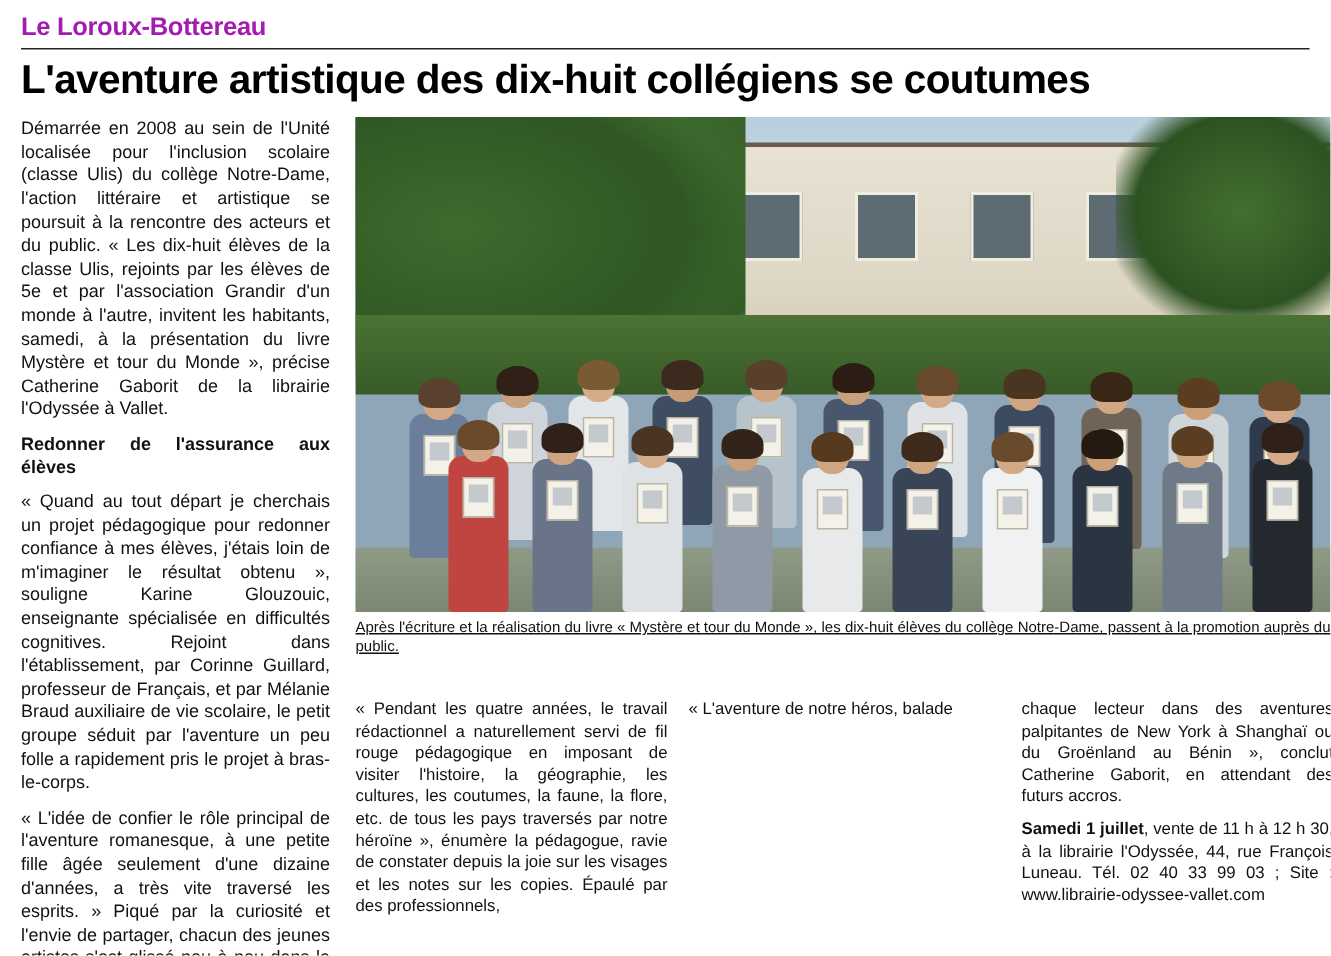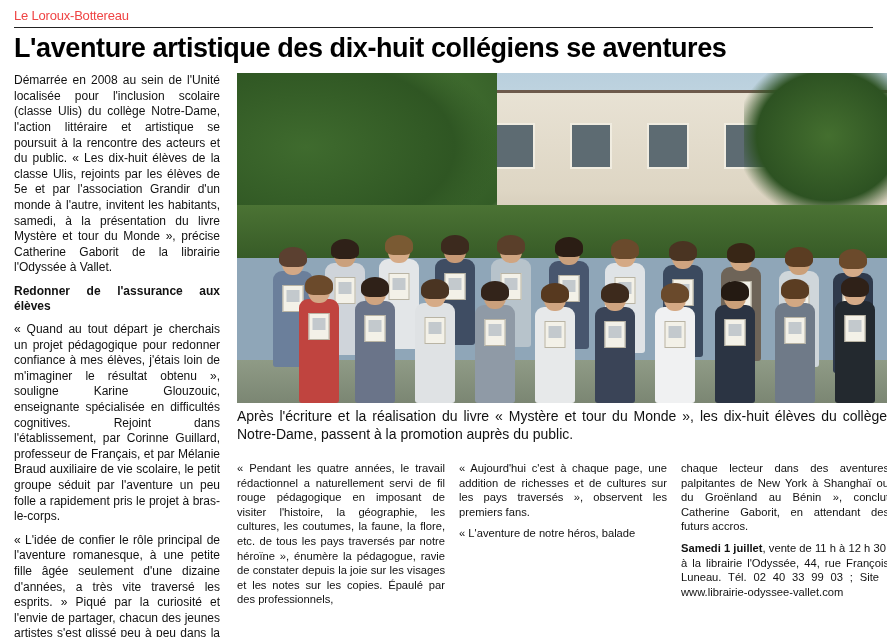--- a/index.html
+++ b/index.html
@@ -16,23 +16,23 @@
     overflow: hidden;
   }
   .page {
     position: relative;
     width: 887px;
     height: 637px;
     box-sizing: border-box;
     padding: 6px 10px 0 14px;
   }
   .kicker {
-    font-size: 13px;
-    font-weight: normal;
-    color: #ef4444;
+    font-size: 17px;
+    font-weight: bold;
+    color: #a21caf;
     letter-spacing: -0.2px;
     margin: 2px 0 4px 0;
   }
   .kicker-rule {
     border: 0;
     border-top: 1px solid #222;
     margin: 0 0 6px 0;
     width: 859px;
   }
   .headline {
@@ -172,26 +172,27 @@
     z-index: 5;
   }
   .p-book:after {
     content: "";
     position: absolute;
     left: 3px; top: 4px;
     width: 13px; height: 12px;
     background: #c3c9cd;
   }
   .caption {
-    font-size: 14px;
+    font-size: 10px;
     line-height: 1.25;
     color: #111;
     margin: 5px 0 12px 0;
     width: 650px;
     text-align: justify;
+    text-decoration: underline;
   }
   .lower-cols {
     position: absolute;
     left: 223px;
     top: 388px;
     width: 652px;
     display: flex;
     gap: 14px;
   }
   .lcol {
@@ -212,21 +213,21 @@
   }
 </style>
 </head>
 <body>
 
 <div class="page">
 
   <div class="kicker">Le Loroux-Bottereau</div>
   <hr class="kicker-rule">
 
-  <h1 class="headline">L'aventure artistique des dix-huit collégiens se aventures</h1>
+  <h1 class="headline">L'aventure artistique des dix-huit collégiens se coutumes</h1>
 
   <div class="body-wrap">
 
     <div class="col-left">
       <p>Démarrée en 2008 au sein de l'Unité localisée pour l'inclusion scolaire (classe Ulis) du collège Notre-Dame, l'action littéraire et artistique se poursuit à la rencontre des acteurs et du public. « Les dix-huit élèves de la classe Ulis, rejoints par les élèves de 5e et par l'association Grandir d'un monde à l'autre, invitent les habitants, samedi, à la présentation du livre Mystère et tour du Monde », précise Catherine Gaborit de la librairie l'Odyssée à Vallet.</p>
       <p class="subhead">Redonner de l'assurance aux élèves</p>
       <p>« Quand au tout départ je cherchais un projet pédagogique pour redonner confiance à mes élèves, j'étais loin de m'imaginer le résultat obtenu », souligne Karine Glouzouic, enseignante spécialisée en difficultés cognitives. Rejoint dans l'établissement, par Corinne Guillard, professeur de Français, et par Mélanie Braud auxiliaire de vie scolaire, le petit groupe séduit par l'aventure un peu folle a rapidement pris le projet à bras-le-corps.</p>
       <p>« L'idée de confier le rôle principal de l'aventure romanesque, à une petite fille âgée seulement d'une dizaine d'années, a très vite traversé les esprits. » Piqué par la curiosité et l'envie de partager, chacun des jeunes artistes s'est glissé peu à peu dans la peau d'un globe-trotter.</p>
     </div>
 
@@ -420,21 +421,20 @@
         </div>
       </div>
       <p class="caption">Après l'écriture et la réalisation du livre « Mystère et tour du Monde », les dix-huit élèves du collège Notre-Dame, passent à la promotion auprès du public.</p>
     </div>
 
     <div class="lower-cols">
       <div class="lcol">
         <p>« Pendant les quatre années, le travail rédactionnel a naturellement servi de fil rouge pédagogique en imposant de visiter l'histoire, la géographie, les cultures, les coutumes, la faune, la flore, etc. de tous les pays traversés par notre héroïne », énumère la pédagogue, ravie de constater depuis la joie sur les visages et les notes sur les copies. Épaulé par des professionnels,</p>
       </div>
       <div class="lcol">
-        <p>« Aujourd'hui c'est à chaque page, une addition de richesses et de cultures sur les pays traversés », observent les premiers fans.</p>
         <p class="last">« L'aventure de notre héros, balade</p>
       </div>
       <div class="lcol">
         <p>chaque lecteur dans des aventures palpitantes de New York à Shanghaï ou du Groënland au Bénin », conclut Catherine Gaborit, en attendant des futurs accros.</p>
         <p class="last"><span class="bold-lead">Samedi 1 juillet</span><span>, vente de 11 h à 12 h 30, à la librairie l'Odyssée, 44, rue François Luneau. Tél. 02 40 33 99 03 ; Site : www.librairie-odyssee-vallet.com</span></p>
       </div>
     </div>
 
   </div>
 </div>

